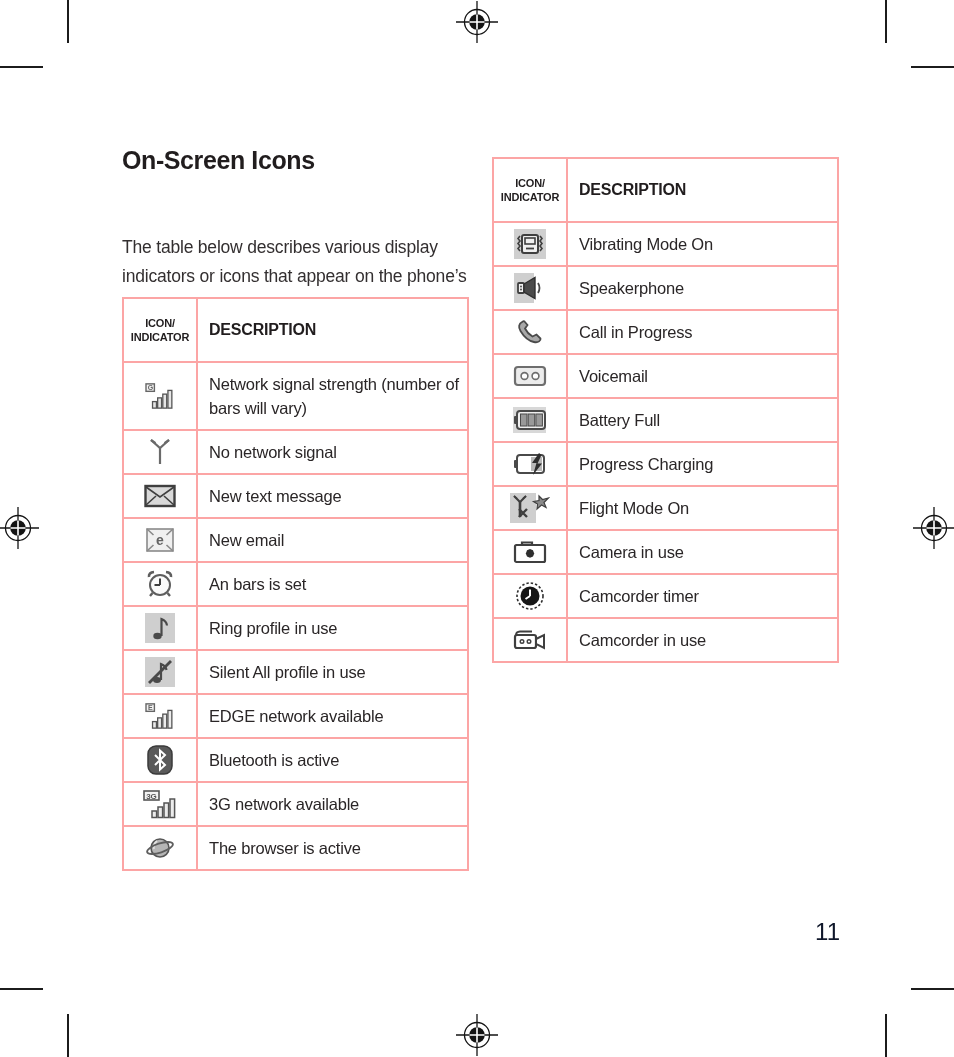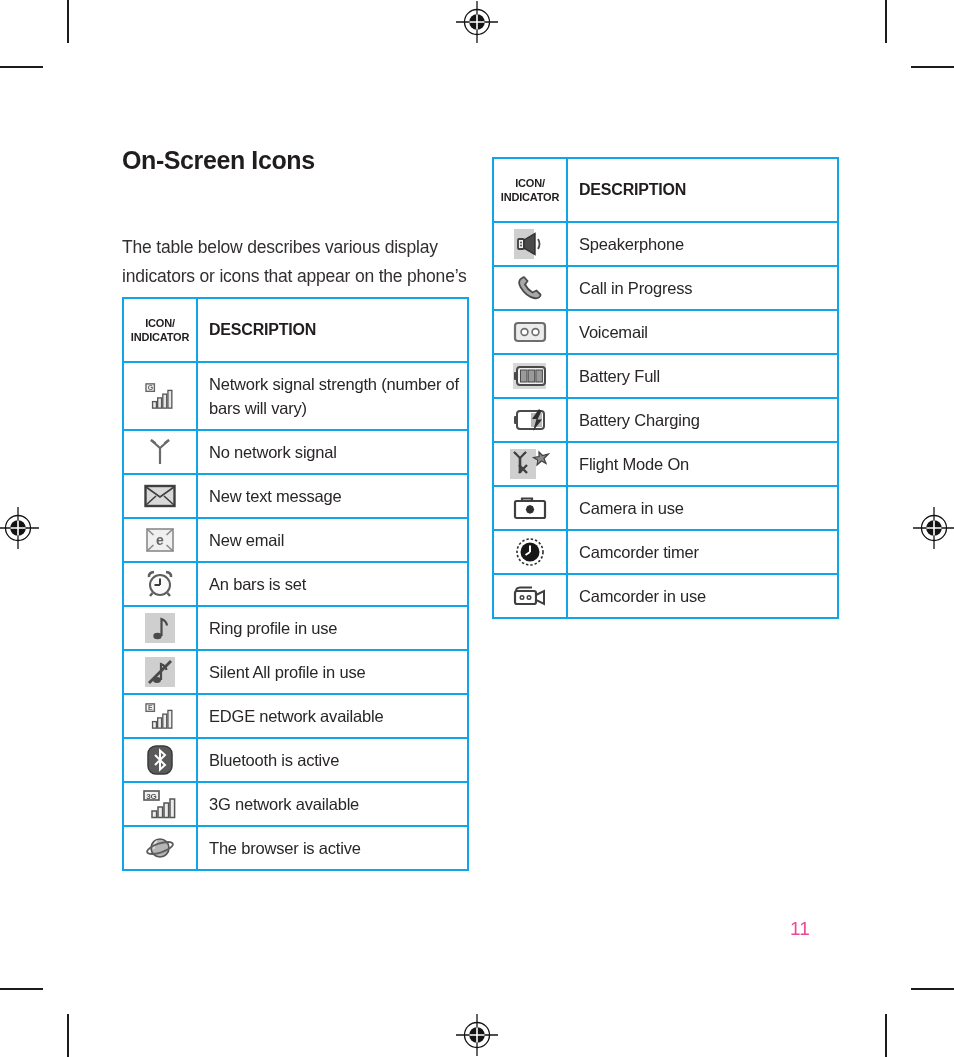--- a/index.html
+++ b/index.html
@@ -24,34 +24,34 @@
     color: #211d1e;
   }
   .intro {
     position: absolute; left: 122px; top: 197px; width: 352px;
     font-size: 17.5px; line-height: 29px; letter-spacing: -0.2px;
     color: #332f30;
     margin-top: 36px;
   }
   .pageno {
     position: absolute; left: 790px; top: 918px; width: 50px;
-    font-size: 19px; color: #ec4899;
+    text-align: right; font-size: 24px; color: #0f172a;
   }
   
   table.icon-table {
     position: absolute;
     border-collapse: collapse;
     table-layout: fixed;
     width: 347px;
     background: #fff;
   }
   #left-table  { left: 122px; top: 297px; }
   #right-table { left: 492px; top: 157px; }
   .icon-table th, .icon-table td {
-    border: 2px solid #0ea5e9;
+    border: 2px solid #fca5a5;
     vertical-align: middle;
   }
   .icon-table col.c-icon { width: 74px; }
   .icon-table thead tr { height: 64px; }
   .icon-table tbody tr { height: 44px; }
   th.h-icon {
     font-size: 11px; font-weight: bold; text-align: center;
     line-height: 14px; letter-spacing: -0.2px; color: #211d1e;
   }
   th.h-desc {
@@ -239,20 +239,31 @@
       <th class="h-icon">
         <div>ICON/</div>
         <div>INDICATOR</div>
       </th>
       <th class="h-desc">DESCRIPTION</th>
     </tr>
   </thead>
   <tbody id="right-tbody">
       <tr>
         <td class="icon-cell"><svg width="32" height="30" viewBox="0 0 32 30">
+            <rect width="32" height="30" fill="#cfcfcf"></rect>
+            <rect x="8" y="6" width="16" height="18" rx="2" fill="#efefef" stroke="#3f3f3f" stroke-width="2"></rect>
+            <rect x="11" y="9" width="10" height="6" fill="none" stroke="#3f3f3f" stroke-width="1.6"></rect>
+            <path d="M12 19.5 h8" stroke="#3f3f3f" stroke-width="1.8"></path>
+            <path d="M6 7 l-2 2.5 2 2.5 -2 2.5 2 2.5 -2 2.5 2 2.5" stroke="#3f3f3f" stroke-width="1.6" fill="none"></path>
+            <path d="M26 7 l2 2.5 -2 2.5 2 2.5 -2 2.5 2 2.5 -2 2.5" stroke="#3f3f3f" stroke-width="1.6" fill="none"></path>
+          </svg></td>
+        <td class="desc-cell">Vibrating Mode On</td>
+      </tr>
+      <tr>
+        <td class="icon-cell"><svg width="32" height="30" viewBox="0 0 32 30">
             <rect width="20" height="30" fill="#cfcfcf"></rect>
             <rect x="4" y="10" width="6" height="10" rx="1" fill="#efefef" stroke="#3f3f3f" stroke-width="1.8"></rect>
             <circle cx="7" cy="13.5" r="0.9" fill="#3f3f3f"></circle>
             <circle cx="7" cy="16.5" r="0.9" fill="#3f3f3f"></circle>
             <path d="M10 11 L21 4.5 L21 25.5 L10 19 Z" fill="#4a4a4a" stroke="#2f2f2f" stroke-width="1.4"></path>
             <path d="M24 10 q3 5 0 10" stroke="#4a4a4a" stroke-width="1.8" fill="none"></path>
           </svg></td>
         <td class="desc-cell">Speakerphone</td>
       </tr>
       <tr>
@@ -280,21 +291,21 @@
           </svg></td>
         <td class="desc-cell">Battery Full</td>
       </tr>
       <tr>
         <td class="icon-cell"><svg width="36" height="26" viewBox="0 0 36 26">
             <rect x="5" y="4" width="27" height="18" rx="3" fill="#fff" stroke="#4a4a4a" stroke-width="2"></rect>
             <rect x="2" y="9" width="3" height="8" rx="1" fill="#4a4a4a"></rect>
             <rect x="19" y="6" width="11" height="14" fill="#b8b8b8"></rect>
             <path d="M27 2 L20 12 L24.5 12 L21 24 L30 12.5 L25.5 12.5 L29.5 4 Z" fill="#2e2e2e"></path>
           </svg></td>
-        <td class="desc-cell">Battery Charging</td>
+        <td class="desc-cell">Progress Charging</td>
       </tr>
       <tr>
         <td class="icon-cell"><svg width="40" height="30" viewBox="0 0 40 30">
             <rect width="26" height="30" fill="#cfcfcf"></rect>
             <path d="M4 3 L10 9 L16 3" stroke="#3f3f3f" stroke-width="2" fill="none"></path>
             <path d="M4 3 L7 5.5 M16 3 L13 5.5" stroke="#3f3f3f" stroke-width="1.6"></path>
             <path d="M10 8 L10 24" stroke="#3f3f3f" stroke-width="2.6"></path>
             <path d="M9 16 L17 24 M17 16 L9 24" stroke="#3f3f3f" stroke-width="2.4"></path>
             <path d="M29 3 l3.5 3.5 6 -1.5 -4.5 4.5 2 5 -4.5 -2.5 -4.5 4 0.5 -5 -4 -2.5 5.5 -1z" fill="#8a8a8a" stroke="#3f3f3f" stroke-width="1.2"></path>
           </svg></td>

